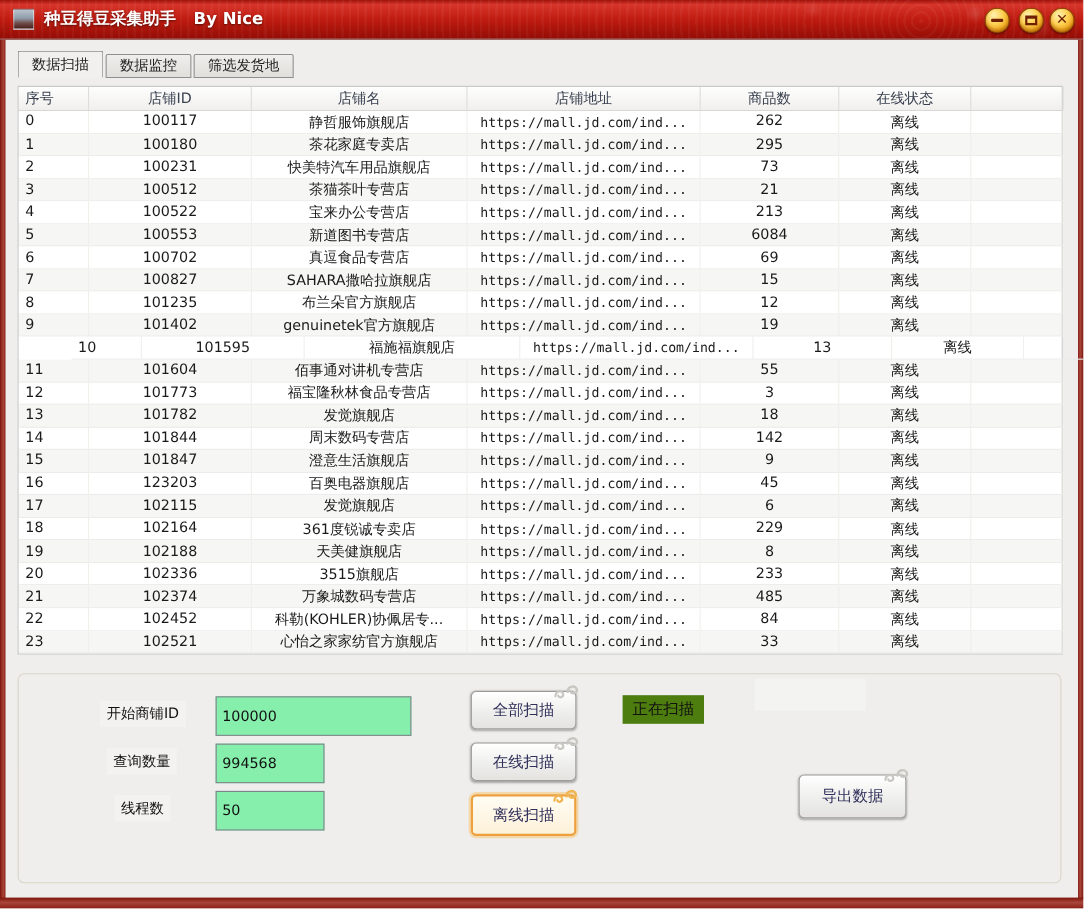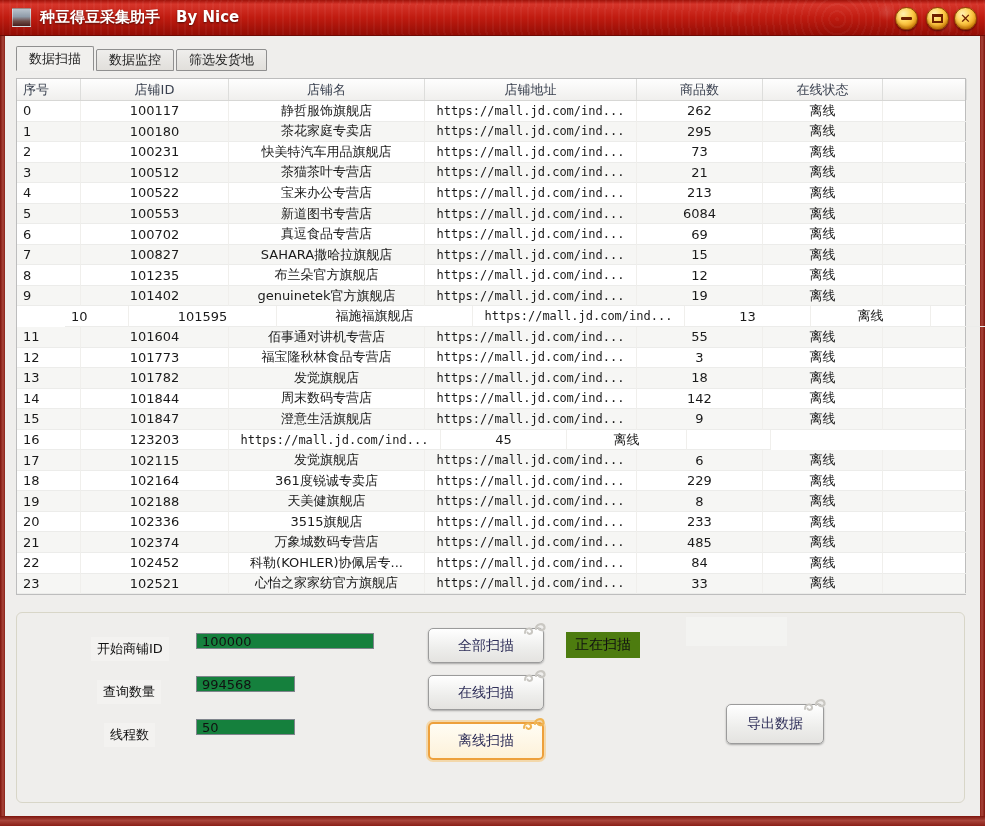--- a/index.html
+++ b/index.html
@@ -55,27 +55,27 @@
   .td { display:flex; align-items:center; justify-content:center; overflow:hidden; white-space:nowrap;
     border-right:1px solid #f0efec; border-bottom:1px solid #ececea; }
   .td.left { justify-content:flex-start; padding-left:6px; }
   .td.mono { font-family:"DejaVu Sans Mono",monospace; font-size:12px; }
 
   
   .groupbox { position:absolute; left:16px; top:612px; width:949px; height:191px;
     border:1px solid #d8d6c8; border-radius:6px; background:#efeeec; }
   .field-label { position:absolute; background:#f3f2f0; padding:3px 6px; font-size:13px; color:#111; white-space:nowrap; }
   .fl1 { left:74px;  top:24px; } .fl2 { left:80px; top:67px; } .fl3 { left:87px; top:110px; }
-  .field-input { position:absolute; height:16px; border:1px solid #7f848c; background:#15803d;
+  .field-input { position:absolute; height:36px; border:1px solid #7f848c; background:#86efac;
     font-size:13px; padding:0 5px; font-family:"DejaVu Sans",sans-serif; color:#111; }
   .fi1 { left:179px; top:20px; width:178px; }
   .fi2 { left:179px; top:63px; width:99px; }
   .fi3 { left:179px; top:106px; width:99px; }
 
-  .skin-btn { position:absolute; width:116px; height:35px; border:1px solid #9b9b9b; border-radius:5px;
+  .skin-btn { position:absolute; width:96px; height:35px; border:1px solid #9b9b9b; border-radius:5px;
     background:linear-gradient(#ffffff,#ededeb 60%,#e4e3e0); box-shadow:0 1px 2px rgba(0,0,0,0.3);
     color:#30305a; font-size:14px; display:flex; align-items:center; justify-content:center; cursor:pointer; }
   .sb1 { left:411px; top:15px; } .sb2 { left:411px; top:62px; }
   .sb3 { left:411px; top:109px; height:38px; border:2px solid #eda03c;
     background:linear-gradient(#fffdf4,#fdf1d9); box-shadow:0 0 0 2px rgba(246,198,118,0.55); }
   .export-btn { left:709px; top:91px; width:98px; height:40px; }
   .swirl { position:absolute; top:-9px; right:-6px; pointer-events:none; }
 
   .scanning-label { position:absolute; left:549px; top:19px; font-size:14px; color:#111;
     background:#4d7c0f; padding:4px 9px; white-space:nowrap; }
@@ -263,20 +263,21 @@
           <div class="td" style="width: 148px; flex: 0 0 auto;">101847</div>
           <div class="td" style="width: 196px; flex: 0 0 auto;">澄意生活旗舰店</div>
           <div class="td mono" style="width: 212px; flex: 0 0 auto;">https://mall.jd.com/ind...</div>
           <div class="td" style="width: 126px; flex: 0 0 auto;">9</div>
           <div class="td" style="width: 120px; flex: 0 0 auto;">离线</div>
           <div class="td" style="width: 84px; flex: 0 0 auto;"></div>
         </div>
         <div class="tr">
           <div class="td left" style="width: 64px; flex: 0 0 auto;">16</div>
           <div class="td" style="width: 148px; flex: 0 0 auto;">123203</div>
+          <div class="td" style="width: 196px; flex: 0 0 auto;">百奥电器旗舰店</div>
           <div class="td mono" style="width: 212px; flex: 0 0 auto;">https://mall.jd.com/ind...</div>
           <div class="td" style="width: 126px; flex: 0 0 auto;">45</div>
           <div class="td" style="width: 120px; flex: 0 0 auto;">离线</div>
           <div class="td" style="width: 84px; flex: 0 0 auto;"></div>
         </div>
         <div class="tr">
           <div class="td left" style="width: 64px; flex: 0 0 auto;">17</div>
           <div class="td" style="width: 148px; flex: 0 0 auto;">102115</div>
           <div class="td" style="width: 196px; flex: 0 0 auto;">发觉旗舰店</div>
           <div class="td mono" style="width: 212px; flex: 0 0 auto;">https://mall.jd.com/ind...</div>

